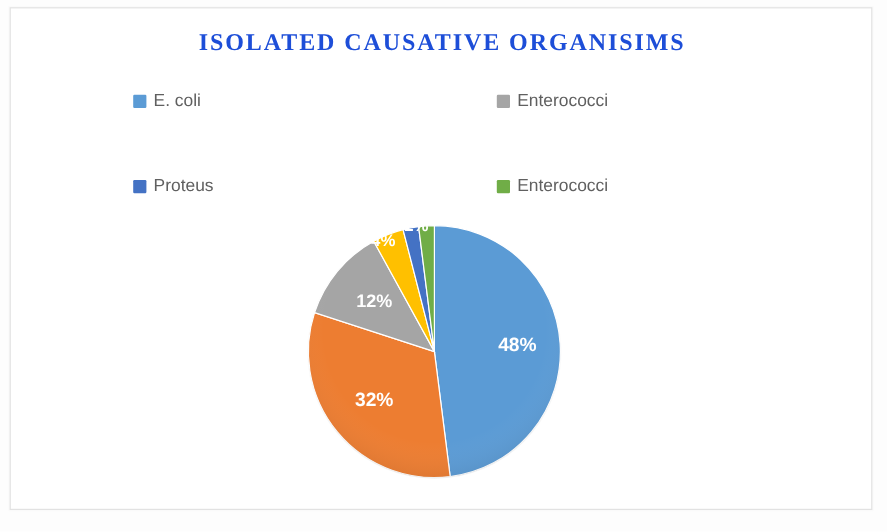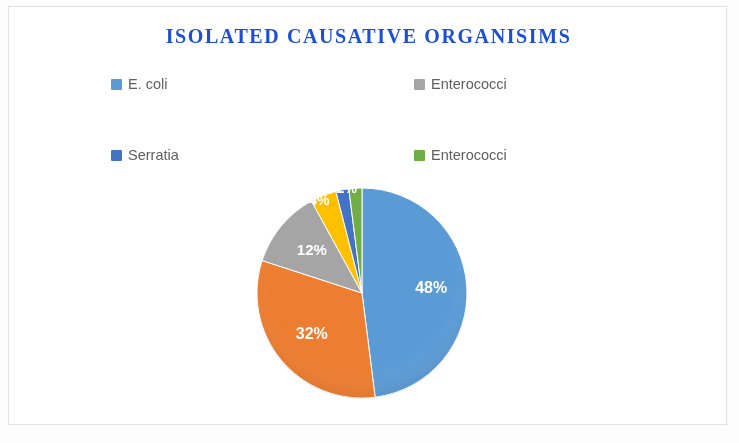--- a/index.html
+++ b/index.html
@@ -121,21 +121,21 @@
         <div class="legend-item">
           <span class="legend-swatch" style="background: rgb(91, 155, 213);"></span>
           <span class="legend-label">E. coli</span>
         </div>
         <div class="legend-item">
           <span class="legend-swatch" style="background: rgb(165, 165, 165);"></span>
           <span class="legend-label">Enterococci</span>
         </div>
         <div class="legend-item">
           <span class="legend-swatch" style="background: rgb(68, 114, 196);"></span>
-          <span class="legend-label">Serratia</span>
+          <span class="legend-label">Proteus</span>
         </div>
         <div class="legend-item">
           <span class="legend-swatch" style="background: rgb(112, 173, 71);"></span>
           <span class="legend-label">Enterococci</span>
         </div>
       </div>
 
   </div>
 
   <div id="pie-wrap">

